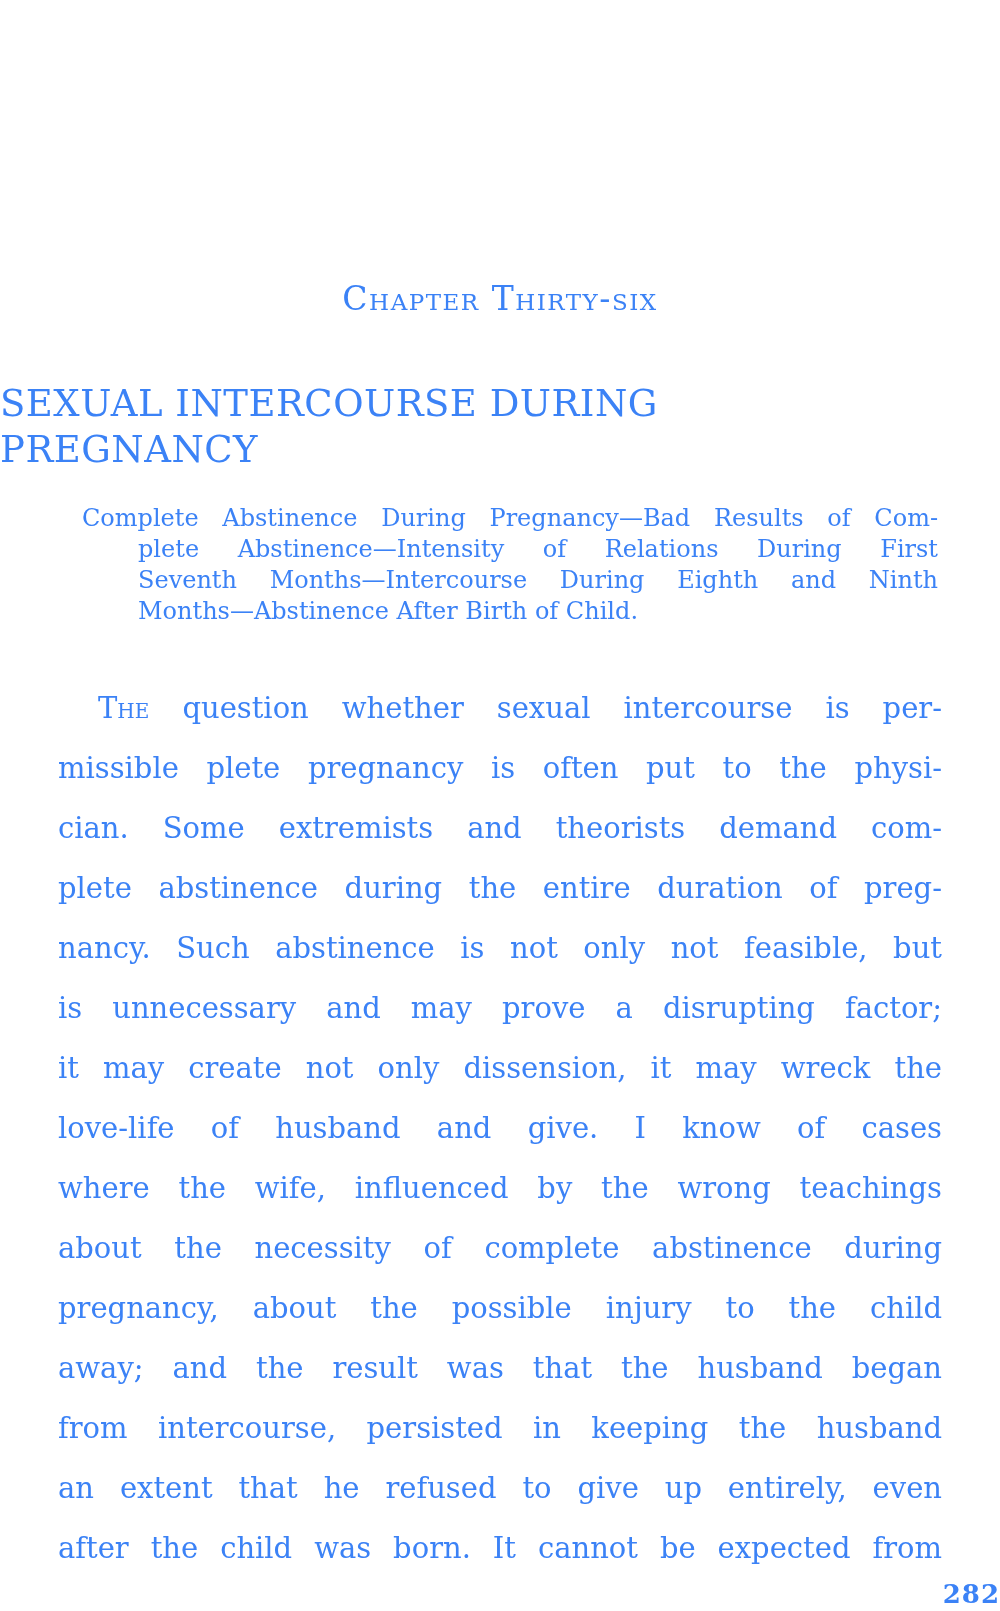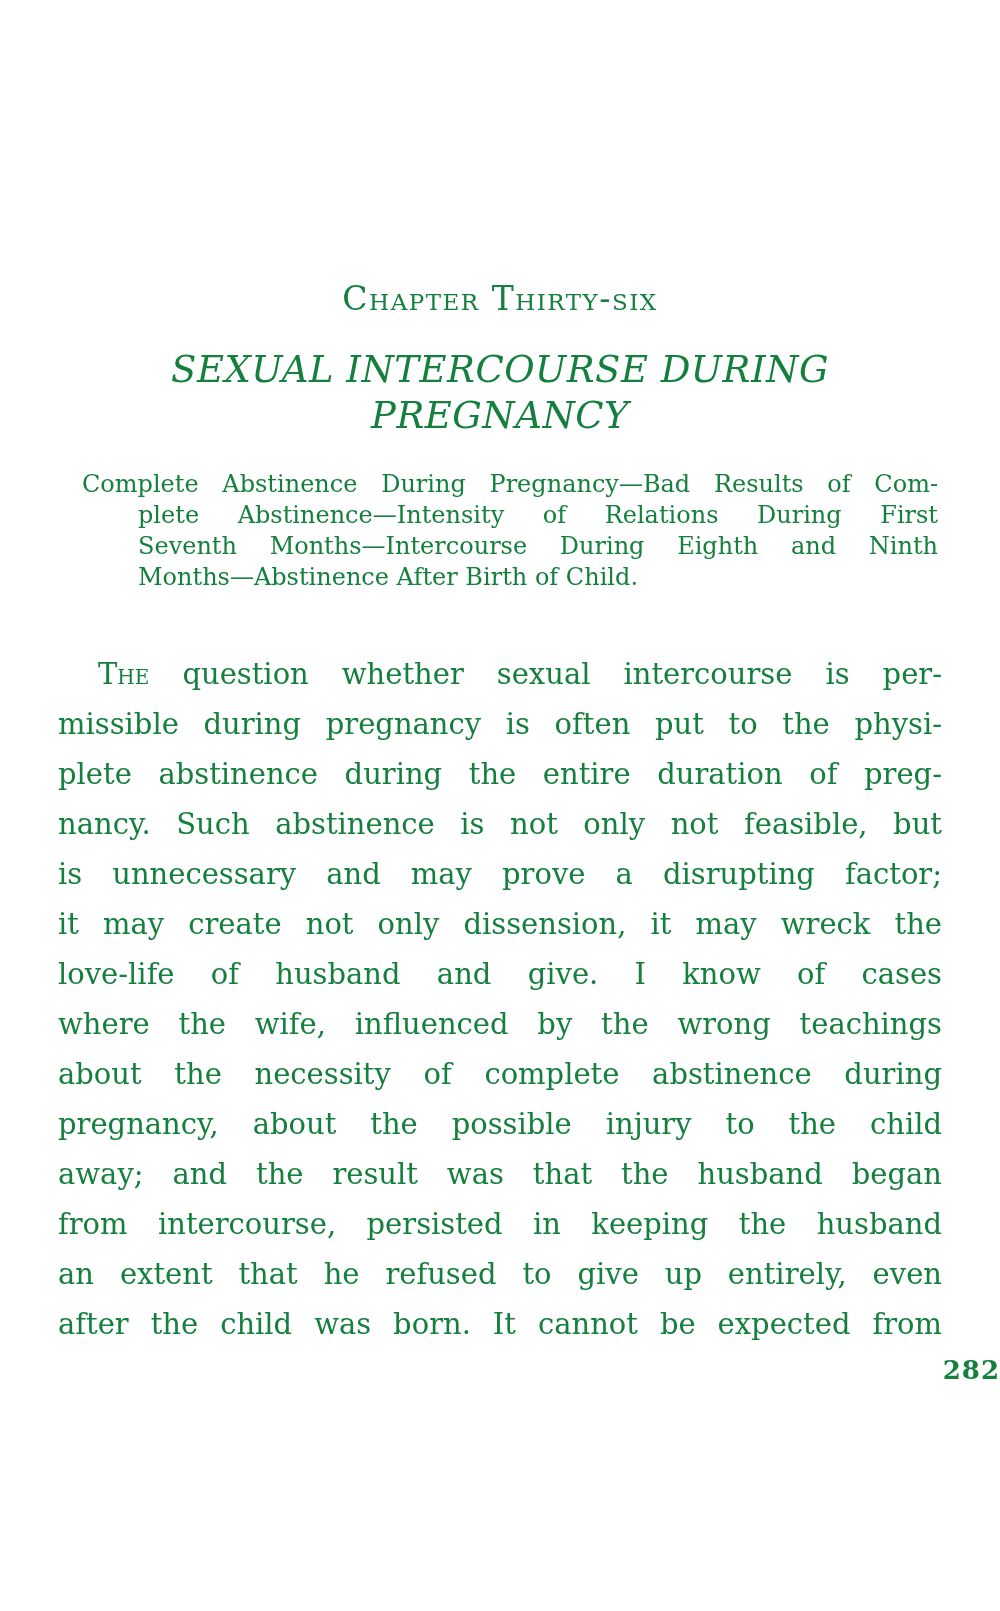--- a/index.html
+++ b/index.html
@@ -6,41 +6,39 @@
     margin: 0;
     padding: 0;
     background: #ffffff;
   }
   .page {
     position: relative;
     width: 1000px;
     height: 1611px;
     margin: 0 auto;
     background: #ffffff;
-    color: #15803d;
+    color: #3b82f6;
     font-family: "DejaVu Serif", "Liberation Serif", serif;
     overflow: hidden;
   }
   .chapter-heading {
     margin-top: 282px;
     text-align: center;
     font-variant: small-caps;
     font-size: 33px;
     line-height: 1.0;
     letter-spacing: 1.5px;
     font-weight: 500;
   }
   .book-title {
-    margin-top: 32px;
-    text-align: center;
+    margin-top: 66px;
     font-size: 37px;
     line-height: 46px;
     letter-spacing: 0.5px;
     font-weight: 500;
-    font-style: italic;
   }
   .summary {
     margin: 30px 62px 0 62px;
     font-size: 24px;
     line-height: 31px;
   }
   .summary .line {
     text-align: justify;
     text-align-last: justify;
     white-space: normal;
@@ -54,20 +52,21 @@
   }
   .body-text {
     margin: 56px 58px 0 58px;
     font-size: 29px;
     line-height: 50px;
   }
   .body-text .line {
     text-align: justify;
     text-align-last: justify;
     white-space: normal;
+    margin-top: 10px;
   }
   .body-text .line.indent {
     padding-left: 40px;
   }
   .smallcaps {
     font-variant: small-caps;
   }
   .page-number {
     margin-top: 6px;
     text-align: right;
@@ -90,21 +89,22 @@
 
   <div class="summary">
     <div class="line">Complete Abstinence During Pregnancy—Bad Results of Com-</div>
     <div class="line hang">plete Abstinence—Intensity of Relations During First</div>
     <div class="line hang">Seventh Months—Intercourse During Eighth and Ninth</div>
     <div class="line hang last">Months—Abstinence After Birth of Child.</div>
   </div>
 
   <div class="body-text">
     <div class="line indent"><span class="smallcaps">The</span><span> question whether sexual intercourse is per-</span></div>
-    <div class="line">missible during pregnancy is often put to the physi-</div>
+    <div class="line">missible plete pregnancy is often put to the physi-</div>
+    <div class="line">cian. Some extremists and theorists demand com-</div>
     <div class="line">plete abstinence during the entire duration of preg-</div>
     <div class="line">nancy. Such abstinence is not only not feasible, but</div>
     <div class="line">is unnecessary and may prove a disrupting factor;</div>
     <div class="line">it may create not only dissension, it may wreck the</div>
     <div class="line">love-life of husband and give. I know of cases</div>
     <div class="line">where the wife, influenced by the wrong teachings</div>
     <div class="line">about the necessity of complete abstinence during</div>
     <div class="line">pregnancy, about the possible injury to the child</div>
     <div class="line">away; and the result was that the husband began</div>
     <div class="line">from intercourse, persisted in keeping the husband</div>

